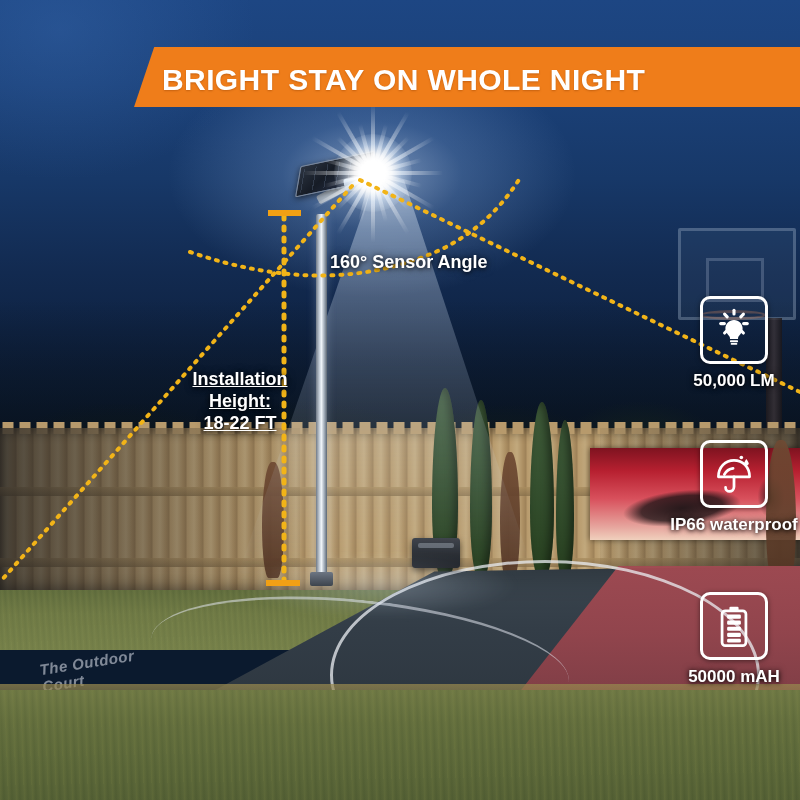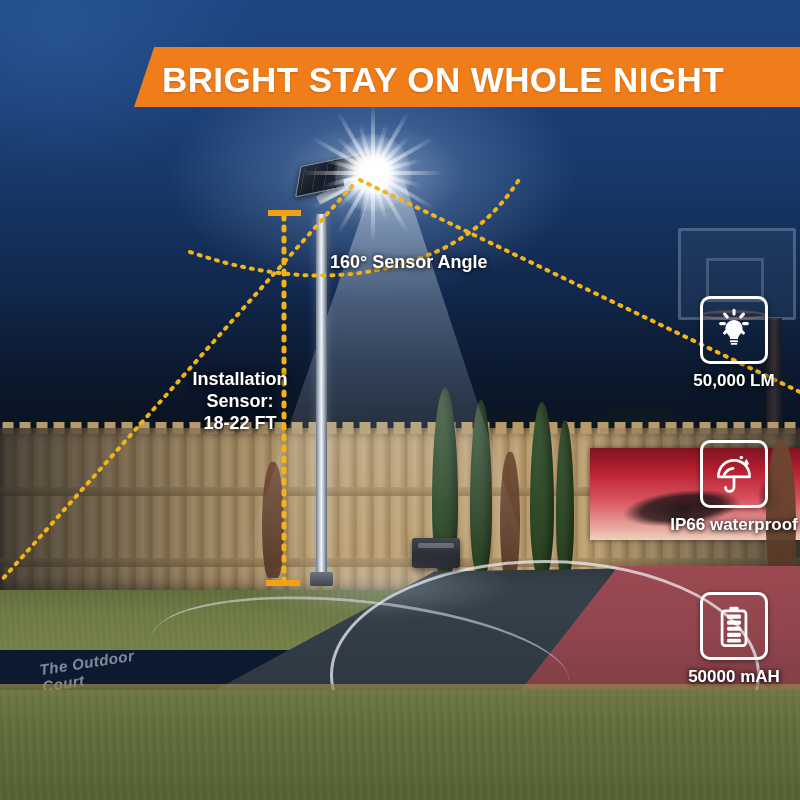--- a/index.html
+++ b/index.html
@@ -263,39 +263,40 @@
   .headline-banner {
     position:absolute; left:130px; top:47px; width:672px; height:60px;
     background:#ef7d1a;
     clip-path:polygon(3.6% 0%, 100% 0%, 100% 100%, 0.6% 100%);
     box-shadow:0 2px 7px rgba(0,0,0,.35);
   }
   .headline-text {
     position:absolute; left:162px; top:48px; width:630px; height:64px;
     display:flex; align-items:center;
     color:#ffffff;
-    font-size:35px; font-weight:bold;
+    font-size:30px; font-weight:bold;
     letter-spacing:0.4px;
     white-space:nowrap;
     text-shadow:0 1px 2px rgba(120,50,0,.35);
   }
 
   .label-sensor {
     position:absolute; left:330px; top:252px;
     color:#ffffff; font-size:18px; font-weight:bold;
     text-shadow:0 1px 4px rgba(0,0,0,.75), 0 0 8px rgba(0,0,0,.5);
     white-space:nowrap;
   }
 
   .label-install {
     position:absolute; left:150px; top:368px; width:180px;
     text-align:center;
     color:#ffffff; font-size:18px; font-weight:bold;
     line-height:22px;
     text-shadow:0 1px 4px rgba(0,0,0,.8), 0 0 8px rgba(0,0,0,.55);
+    text-decoration:underline;
   }
 
   
   .feature { position:absolute; text-align:center; }
   .feature .icon-box {
     width:68px; height:68px; margin:0 auto;
     border:3px solid #ffffff;
     border-radius:10px;
     display:flex; align-items:center; justify-content:center;
     box-shadow:0 1px 5px rgba(0,0,0,.5);
@@ -421,21 +422,21 @@
     <line x1="266" y1="583" x2="300" y2="583" stroke="#f2a014" stroke-width="6" stroke-linecap="butt"></line>
   </svg>
 
   <div class="headline-banner"></div>
   <div class="headline-text">BRIGHT STAY ON WHOLE NIGHT</div>
 
   <div class="label-sensor">160° Sensor Angle</div>
 
   <div class="label-install">
     <div>Installation</div>
-    <div>Sensor:</div>
+    <div>Height:</div>
     <div>18-22 FT</div>
   </div>
 
   <div class="feature f-lm">
     <div class="icon-box">
       <svg width="44" height="44" viewBox="0 0 48 48">
         <g fill="#ffffff">
           <path d="M24 13c-5.2 0-9.4 4.1-9.4 9.2 0 3.3 1.8 6 3.6 7.7.9.8 1.4 1.8 1.4 2.9v1.1h8.8v-1.1c0-1.1.5-2.1 1.4-2.9 1.8-1.7 3.6-4.4 3.6-7.7C33.4 17.1 29.2 13 24 13z"></path>
           <rect x="19.6" y="35.3" width="8.8" height="2.1" rx="0.8"></rect>
           <rect x="20.4" y="38.2" width="7.2" height="2.0" rx="0.8"></rect>

